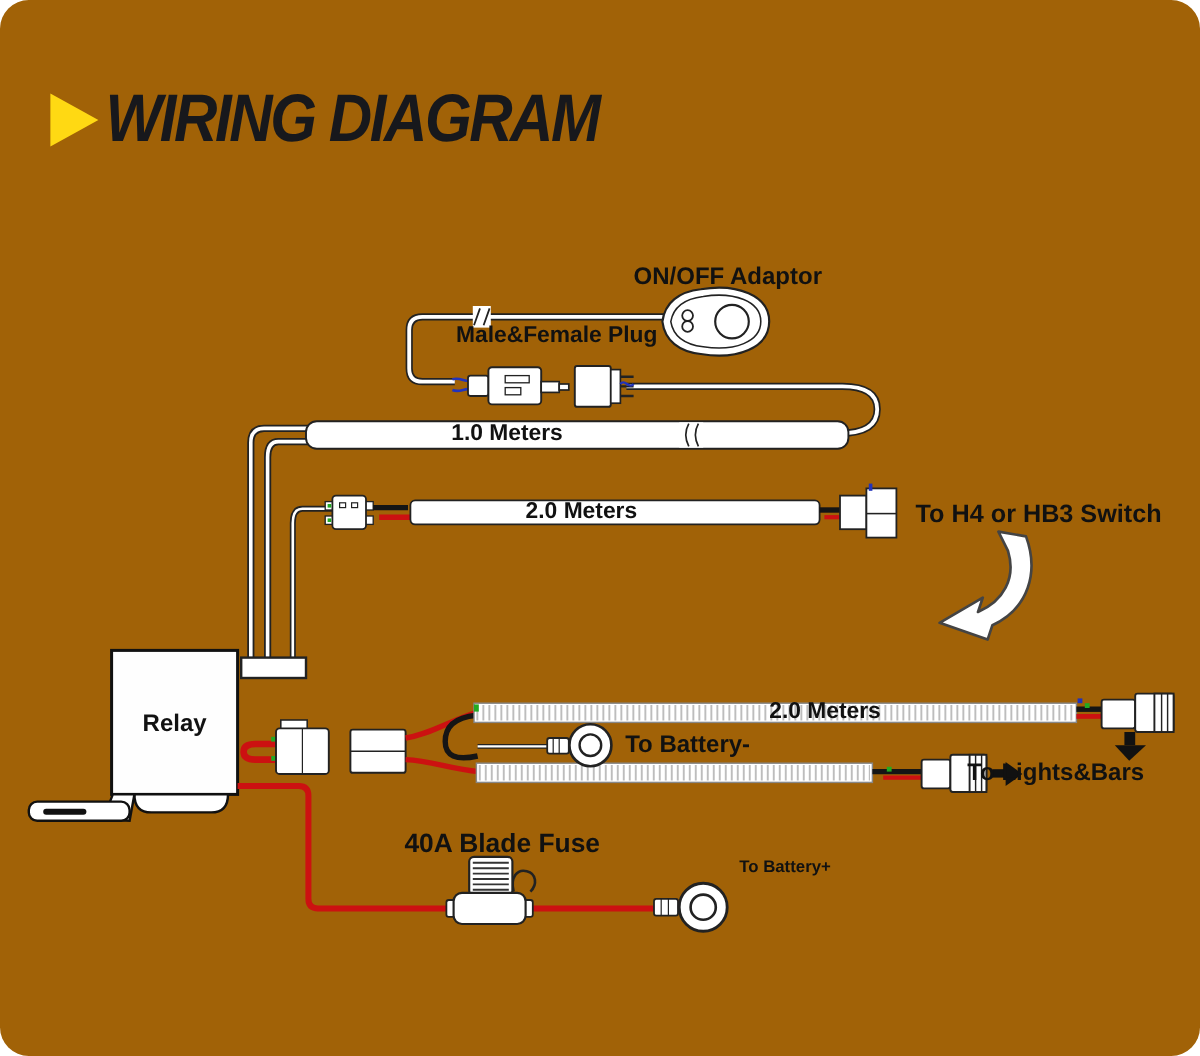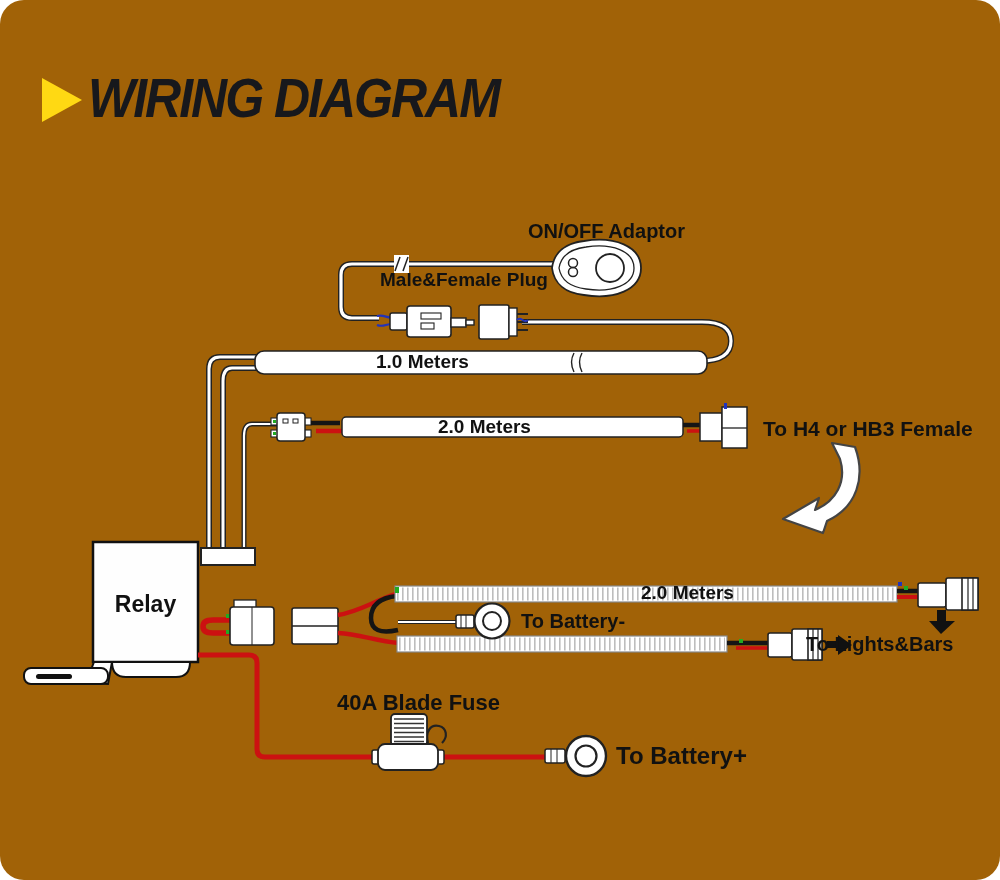--- a/index.html
+++ b/index.html
@@ -199,21 +199,21 @@
     <rect x="827" y="641" width="12" height="7" fill="#111"></rect>
     <polygon points="838,635 838,655 852,645" fill="#111"></polygon>
   </g>
 </svg>
 
 <div class="lbl title" style="left:88px;top:68px;">WIRING DIAGRAM</div>
 <div class="lbl" style="left:528px;top:220px;font-size:20px;">ON/OFF Adaptor</div>
 <div class="lbl" style="left:380px;top:270px;font-size:19px;">Male&amp;Female Plug</div>
 <div class="lbl" style="left:376px;top:352px;font-size:19px;">1.0 Meters</div>
 <div class="lbl" style="left:438px;top:417px;font-size:19px;">2.0 Meters</div>
-<div class="lbl" style="left:763px;top:417px;font-size:21px;">To H4 or HB3 Female</div>
-<div class="lbl" style="left:93px;top:592px;width:105px;text-align:center;font-size:23px;">Relay</div>
+<div class="lbl" style="left:763px;top:417px;font-size:21px;">To H4 or HB3 Switch</div>
+<div class="lbl" style="left:93px;top:592px;width:105px;text-align:center;font-size:20px;">Relay</div>
 <div class="lbl" style="left:641px;top:583px;font-size:19px;">2.0 Meters</div>
 <div class="lbl" style="left:521px;top:610px;font-size:20px;">To Battery-</div>
 <div class="lbl" style="left:806px;top:633px;font-size:20px;">To Lights&amp;Bars</div>
 <div class="lbl" style="left:337px;top:691px;font-size:22px;">40A Blade Fuse</div>
-<div class="lbl" style="left:616px;top:743px;font-size:24px;text-align:center;">To Battery+</div>
+<div class="lbl" style="left:616px;top:715px;font-size:14px;text-align:center;">To Battery+</div>
 
 </div>
 
 </body></html>

